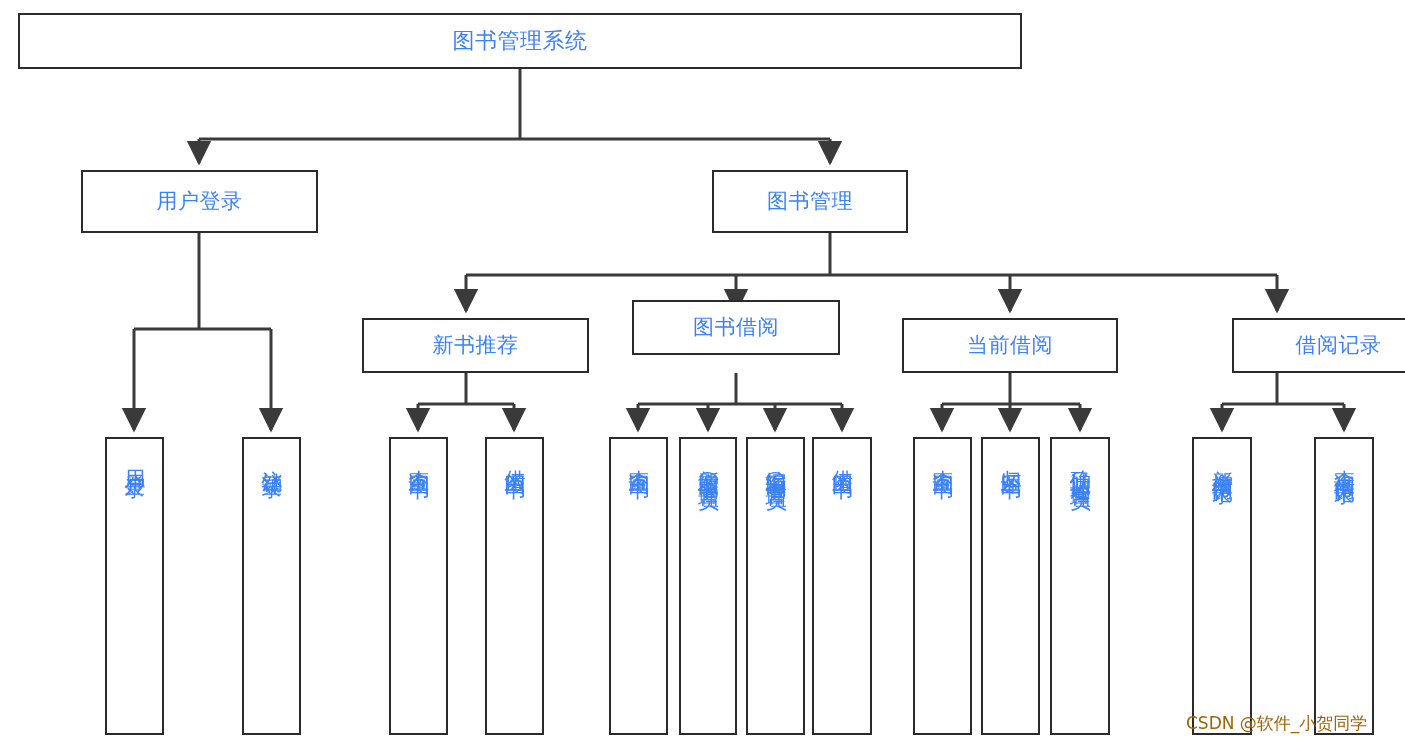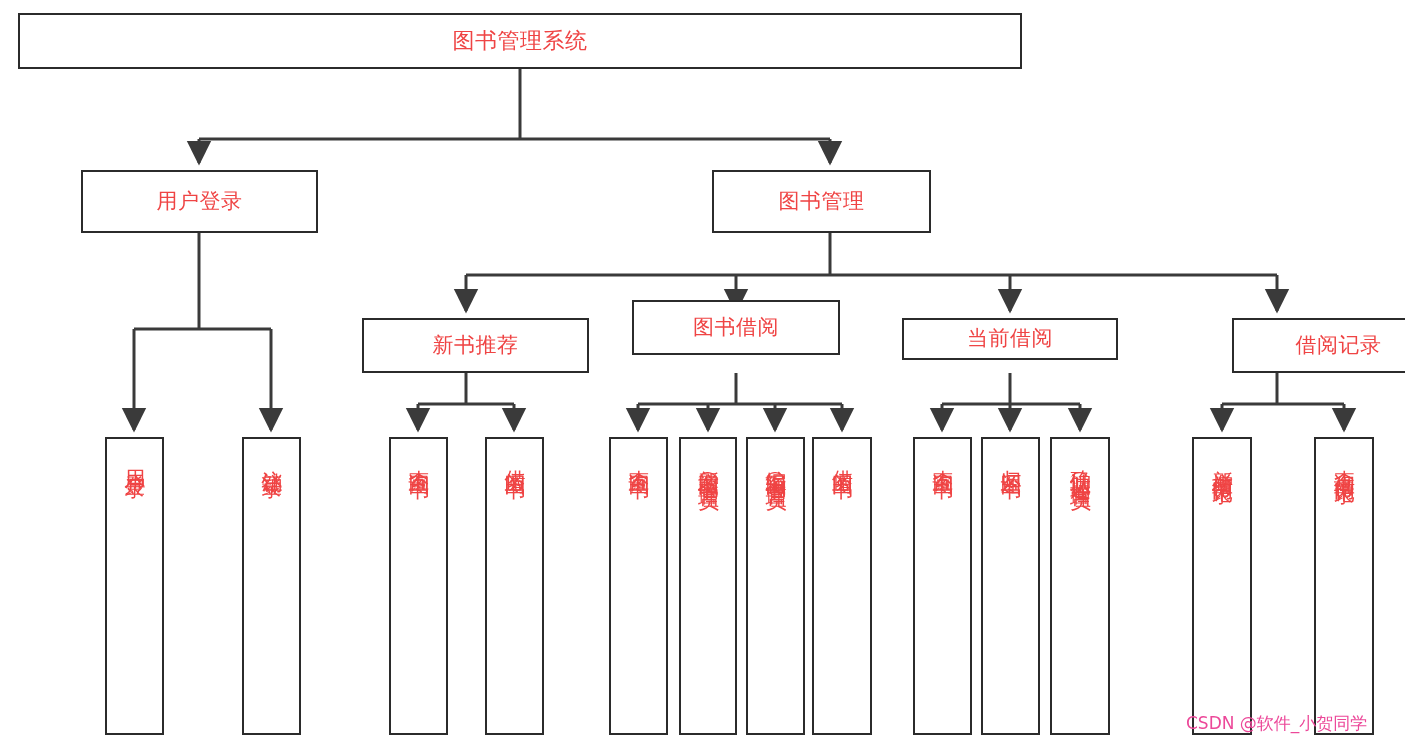--- a/index.html
+++ b/index.html
@@ -27,21 +27,21 @@
     pointer-events: none;
   }
   .node {
     position: absolute;
     box-sizing: border-box;
     background: #ffffff;
     border: 2px solid #2b2b2b;
     display: flex;
     align-items: center;
     justify-content: center;
-    color: #ef4444;
+    color: #3b82f6;
     z-index: 2;
   }
   .node-h {
     font-size: 21px;
     letter-spacing: 0.5px;
     line-height: 1.1;
     white-space: nowrap;
   }
   .node-v {
     font-size: 21px;
@@ -59,21 +59,21 @@
     display: block;
   }
   .node-root {
     font-size: 22px;
   }
   #watermark {
     position: absolute;
     left: 1186px;
     top: 712px;
     font-size: 17px;
-    color: #ec4899;
+    color: #a16207;
     white-space: nowrap;
     z-index: 5;
     font-family: "DejaVu Sans", "Liberation Sans", sans-serif;
   }
 </style>
 </head>
 <body>
 
 <div id="canvas">
 
@@ -131,33 +131,33 @@
   </svg>
 
   <div class="node node-h node-root" style="left:18px; top:13px; width:1004px; height:56px;">
     <span>图书管理系统</span>
   </div>
 
   <div class="node node-h" style="left:81px; top:170px; width:237px; height:63px;">
     <span>用户登录</span>
   </div>
 
-  <div class="node node-h" style="left:712px; top:170px; width:219px; height:63px;">
+  <div class="node node-h" style="left:712px; top:170px; width:196px; height:63px;">
     <span>图书管理</span>
   </div>
 
   <div class="node node-h" style="left:362px; top:318px; width:227px; height:55px;">
     <span>新书推荐</span>
   </div>
 
   <div class="node node-h" style="left:632px; top:300px; width:208px; height:55px;">
     <span>图书借阅</span>
   </div>
 
-  <div class="node node-h" style="left:902px; top:318px; width:216px; height:42px;align-items:center;">
+  <div class="node node-h" style="left:902px; top:318px; width:216px; height:55px;align-items:center;">
     <span>当前借阅</span>
   </div>
 
   <div class="node node-h" style="left:1232px; top:318px; width:213px; height:55px;">
     <span>借阅记录</span>
   </div>
 
   <div class="node node-v" style="left:105px; top:437px; width:59px; height:298px;">
     <span class="vtext">用户登录</span>
   </div>

